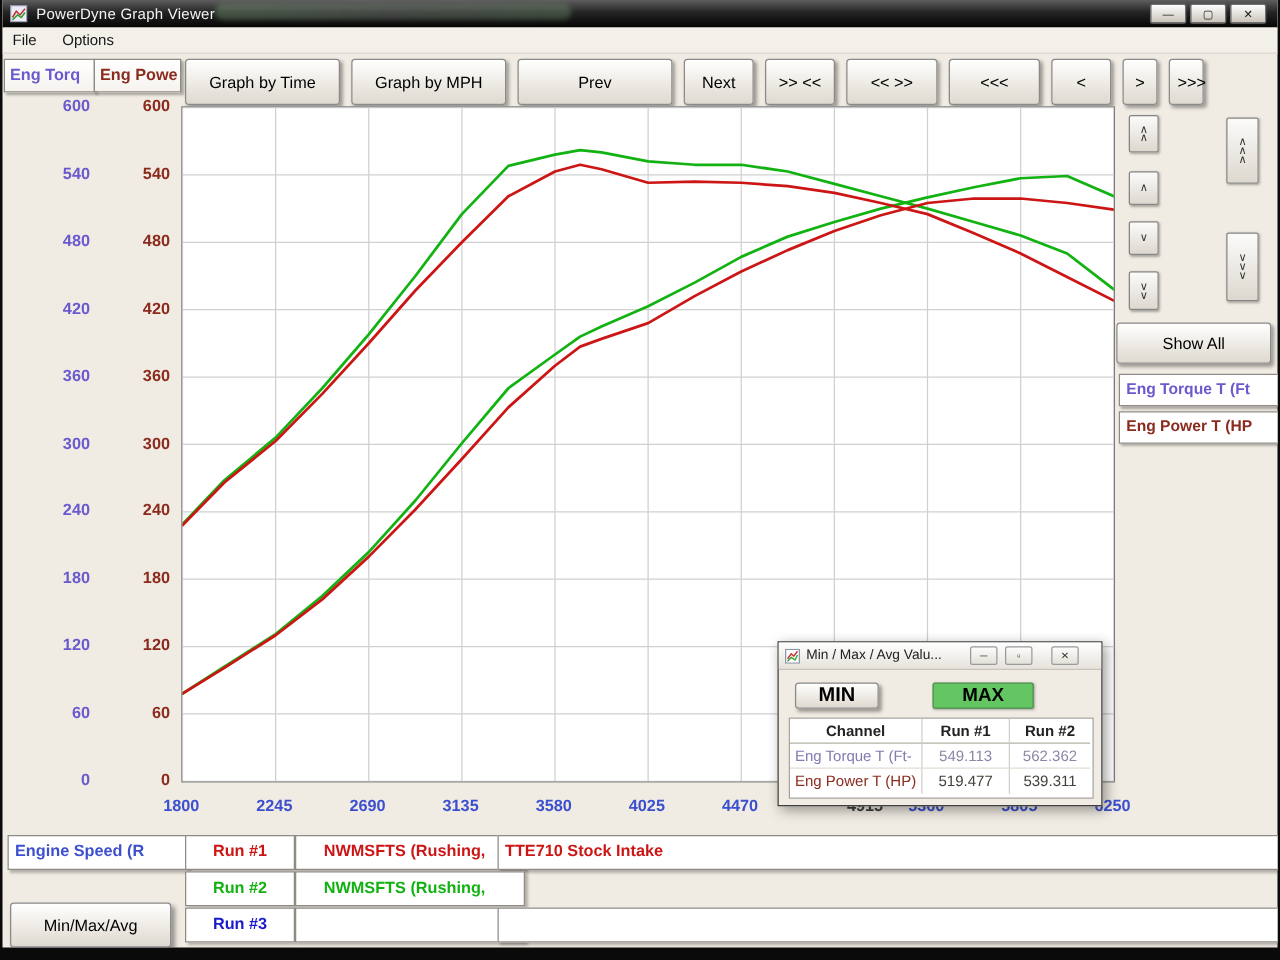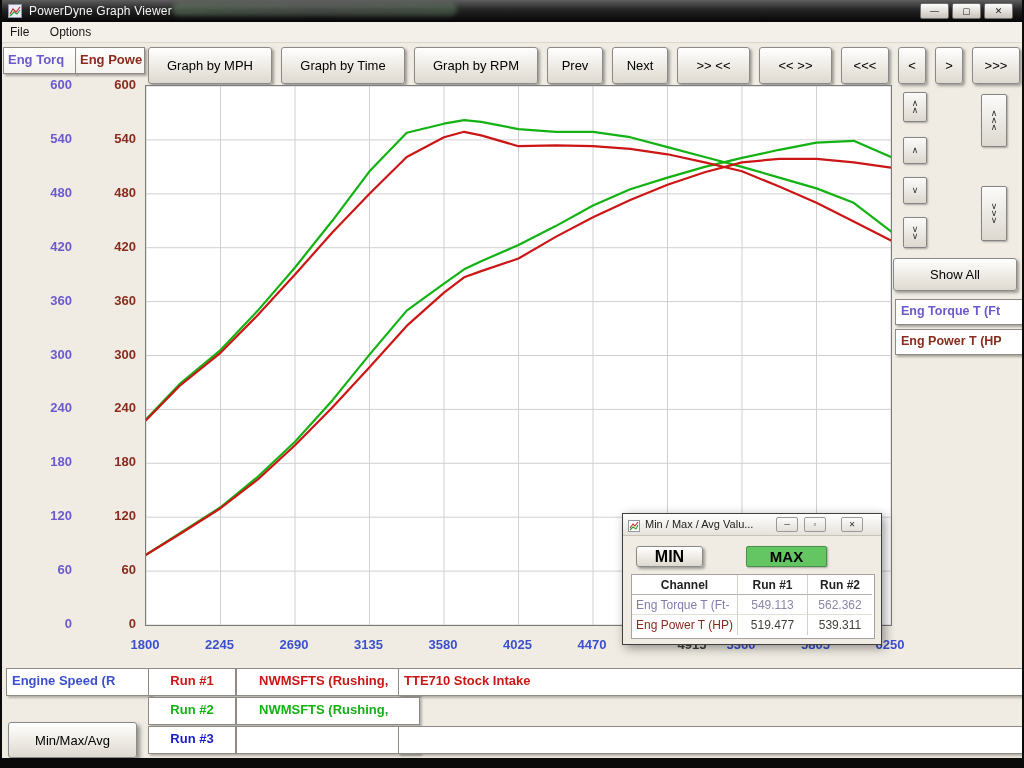--- a/index.html
+++ b/index.html
@@ -132,23 +132,22 @@
 
   <div class="menubar">
     <span class="menu-item">File</span>
     <span class="menu-item">Options</span>
   </div>
 
   <div class="axis-tab" id="tab-torque" style="color: rgb(106, 90, 205);">Eng Torq</div>
   <div class="axis-tab" id="tab-power" style="color: rgb(139, 43, 30);">Eng Powe</div>
 
   <div class="toolbar" id="toolbar">
+      <button class="rbtn tbtn">Graph by Time</button>
       <button class="rbtn tbtn">Graph by MPH</button>
-      <button class="rbtn tbtn">Graph by Time</button>
-      <button class="rbtn tbtn">Graph by RPM</button>
       <button class="rbtn tbtn">Prev</button>
       <button class="rbtn tbtn">Next</button>
       <button class="rbtn tbtn">&gt;&gt; &lt;&lt;</button>
       <button class="rbtn tbtn">&lt;&lt; &gt;&gt;</button>
       <button class="rbtn tbtn">&lt;&lt;&lt;</button>
       <button class="rbtn tbtn">&lt;</button>
       <button class="rbtn tbtn">&gt;</button>
       <button class="rbtn tbtn">&gt;&gt;&gt;</button>
     </div>
 

